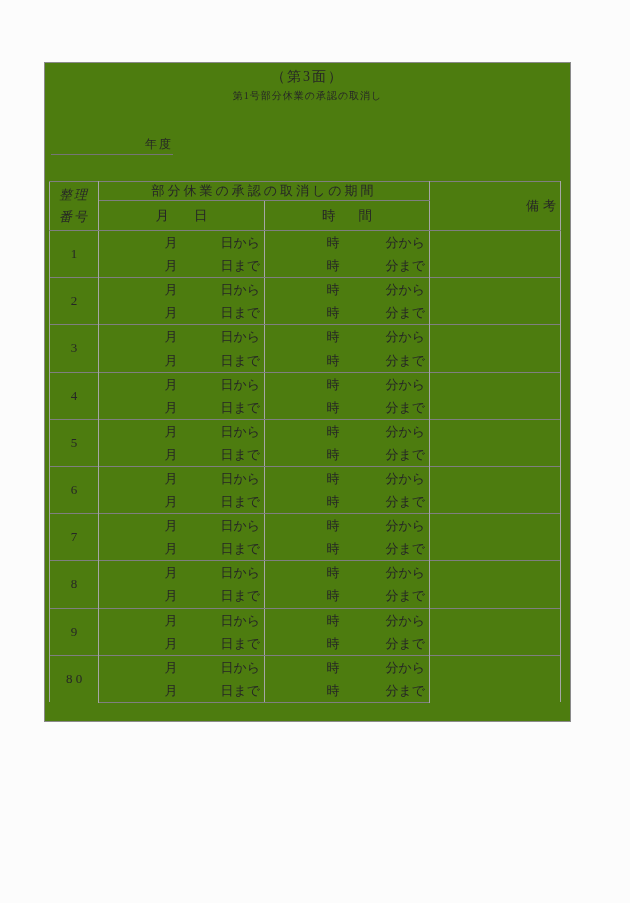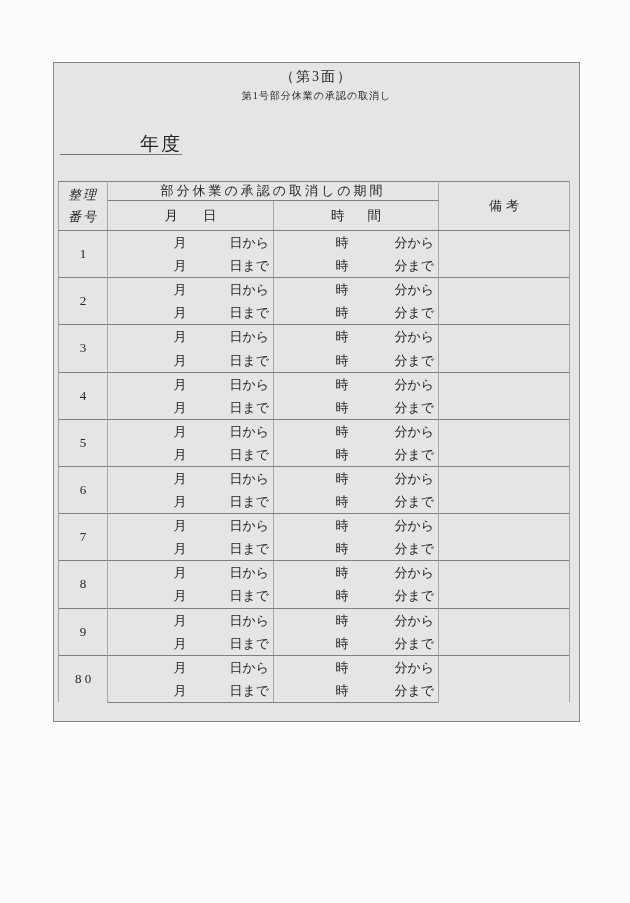--- a/index.html
+++ b/index.html
@@ -10,27 +10,27 @@
     color: #262626;
   }
   .page {
     position: relative;
     width: 630px;
     height: 903px;
     overflow: hidden;
   }
   .sheet {
     position: absolute;
-    left: 53px;
+    left: 44px;
     top: 62px;
     width: 527px;
     height: 660px;
     border: 1px solid #8a8a8a;
     box-sizing: border-box;
-    background: #e5e5e5;
+    background: #4d7c0f;
   }
   .page-label {
     position: absolute;
     top: 5px;
     left: 0;
     right: 0;
     text-align: center;
     font-size: 14px;
     letter-spacing: 2px;
     line-height: 18px;
@@ -49,21 +49,21 @@
     position: absolute;
     left: 6px;
     top: 71px;
     width: 122px;
     height: 20px;
     border-bottom: 1px solid #757575;
     text-align: right;
     box-sizing: content-box;
   }
   .year-line span {
-    font-size: 19px;
+    font-size: 12px;
     letter-spacing: 2px;
     line-height: 20px;
     padding-right: 0px;
   }
   table.cancel-table {
     position: absolute;
     left: 4px;
     top: 118px;
     width: 511px;
     border-collapse: collapse;
@@ -94,21 +94,21 @@
   }
   .th-serial div { line-height: 22px; font-style: italic; }
   .th-period {
     text-align: center;
     vertical-align: middle;
     font-size: 13.5px;
     letter-spacing: 3px;
     margin-top: 48px;
   }
   .th-remarks {
-    text-align: center;
+    text-align: right;
     vertical-align: middle;
     font-size: 13.5px;
     letter-spacing: 4px;
     text-indent: 4px;
     font-family: Liberation Mono, monospace;
   }
   .h-pair {
     display: flex;
     justify-content: center;
     align-items: center;

